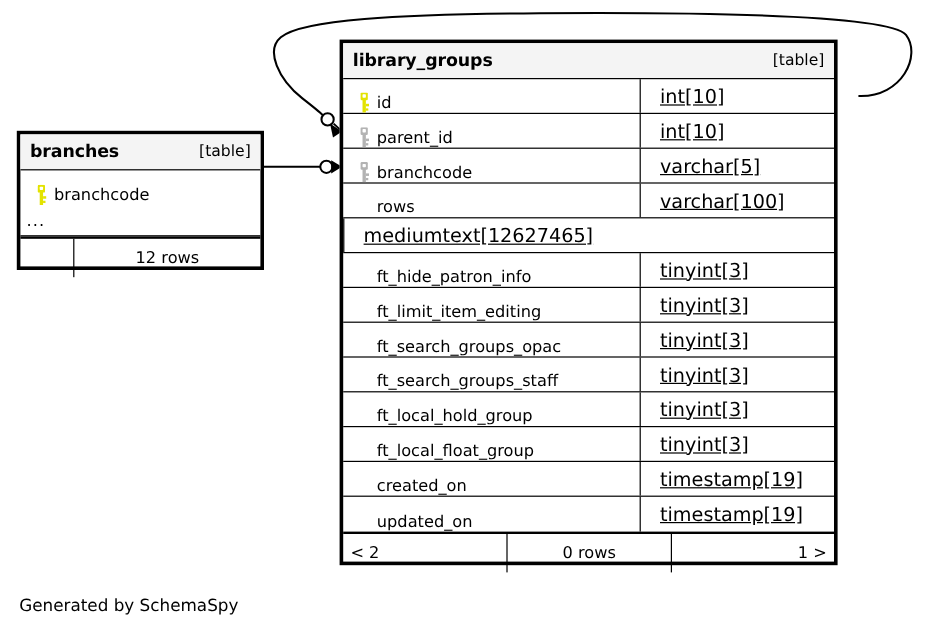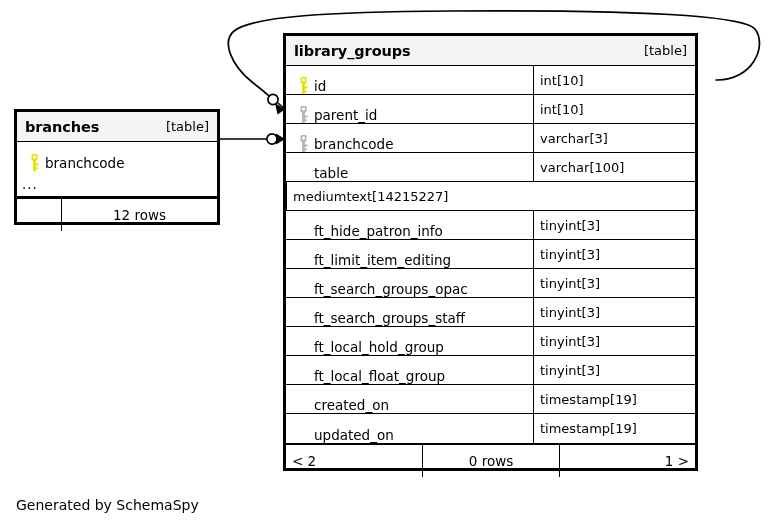--- a/index.html
+++ b/index.html
@@ -80,24 +80,25 @@
     padding-left: 6px;
     font-size: 13.5px;
     white-space: nowrap;
     overflow: hidden;
   }
   .col-type {
     display: flex;
     align-items: center;
     box-sizing: border-box;
     border-left: 1px solid #000000;
-    padding-left: 6px;
-    font-size: 13px;
+    padding-left: 16px;
+    font-size: 16px;
     white-space: nowrap;
     overflow: hidden;
+    text-decoration: underline;
   }
 
   
   .keyslot {
     width: 22px;
     min-width: 22px;
     display: flex;
     align-items: center;
     justify-content: center;
   }
@@ -238,31 +239,31 @@
               <svg class="key-ico" width="11" height="17" viewBox="0 0 11 17" aria-hidden="true">
                 <rect x="2.5" y="0" width="6" height="6.5" rx="1" fill="#b3b3b3"></rect>
                 <rect x="4.1" y="1.6" width="2.8" height="2.8" rx="0.6" fill="#ffffff"></rect>
                 <rect x="4.1" y="5" width="2.8" height="12" fill="#b3b3b3"></rect>
                 <rect x="6.9" y="9.5" width="2.6" height="2.1" fill="#b3b3b3"></rect>
                 <rect x="6.9" y="13.3" width="2.0" height="1.9" fill="#b3b3b3"></rect>
               </svg>
             </span>
             <span>branchcode</span>
           </div>
-          <div class="col-type">varchar[3]</div>
-        </div>
-        <div class="tbl-row">
-          <div class="col-name">
-            <span class="keyslot"></span>
-            <span>table</span>
+          <div class="col-type">varchar[5]</div>
+        </div>
+        <div class="tbl-row">
+          <div class="col-name">
+            <span class="keyslot"></span>
+            <span>rows</span>
           </div>
           <div class="col-type">varchar[100]</div>
         </div>
         <div class="tbl-row">
-          <div class="col-type">mediumtext[14215227]</div>
+          <div class="col-type">mediumtext[12627465]</div>
         </div>
         <div class="tbl-row">
           <div class="col-name">
             <span class="keyslot"></span>
             <span>ft_hide_patron_info</span>
           </div>
           <div class="col-type">tinyint[3]</div>
         </div>
         <div class="tbl-row">
           <div class="col-name">

